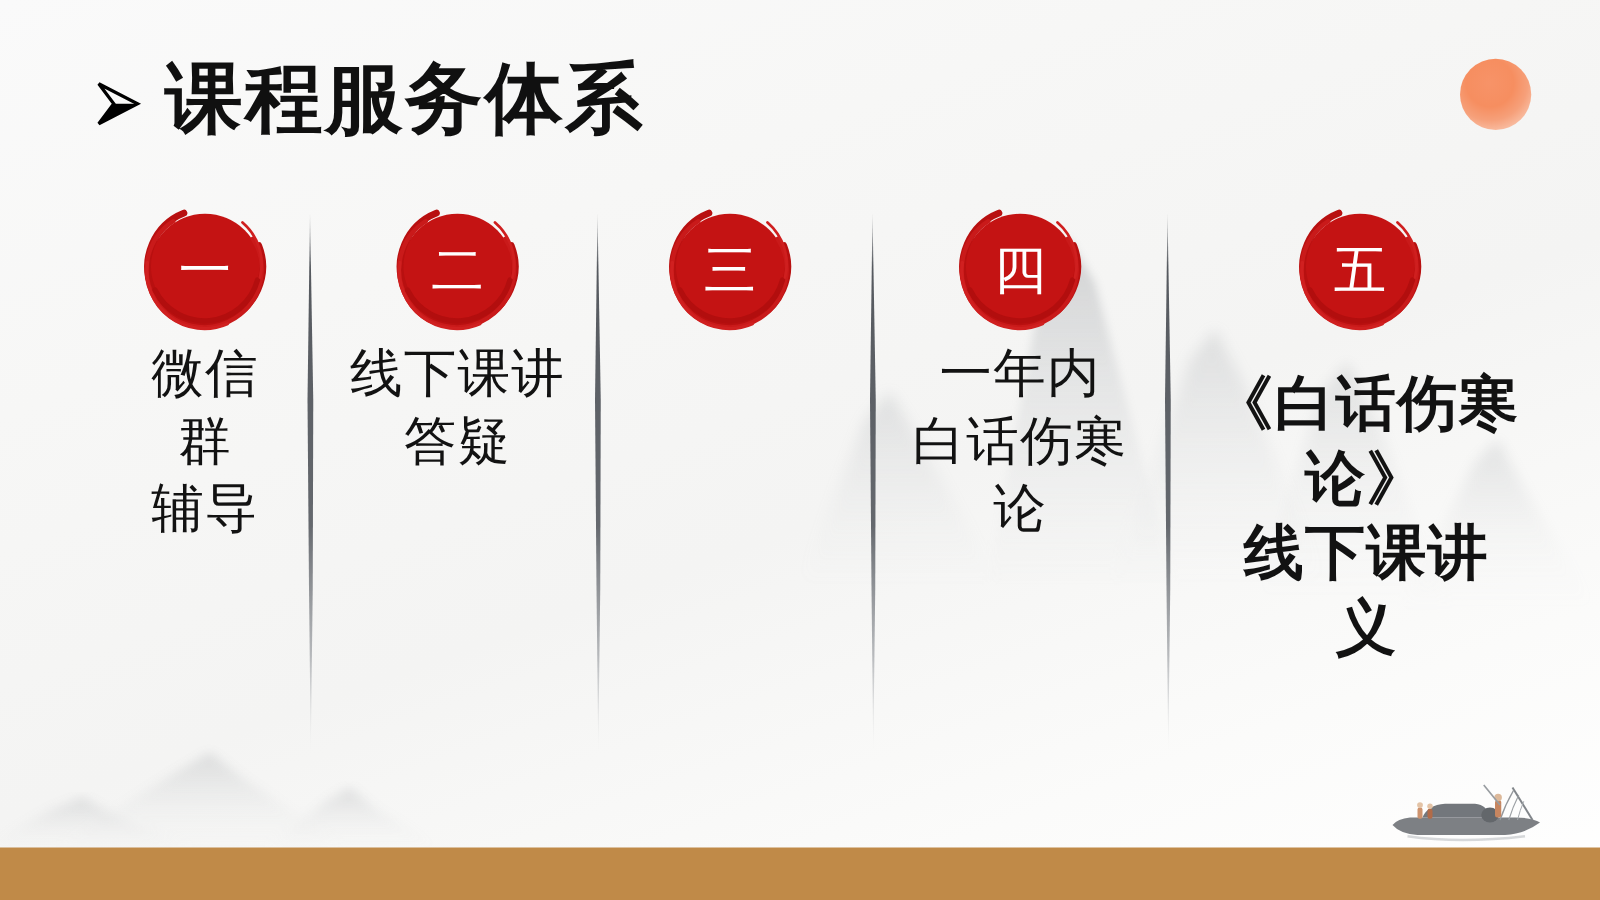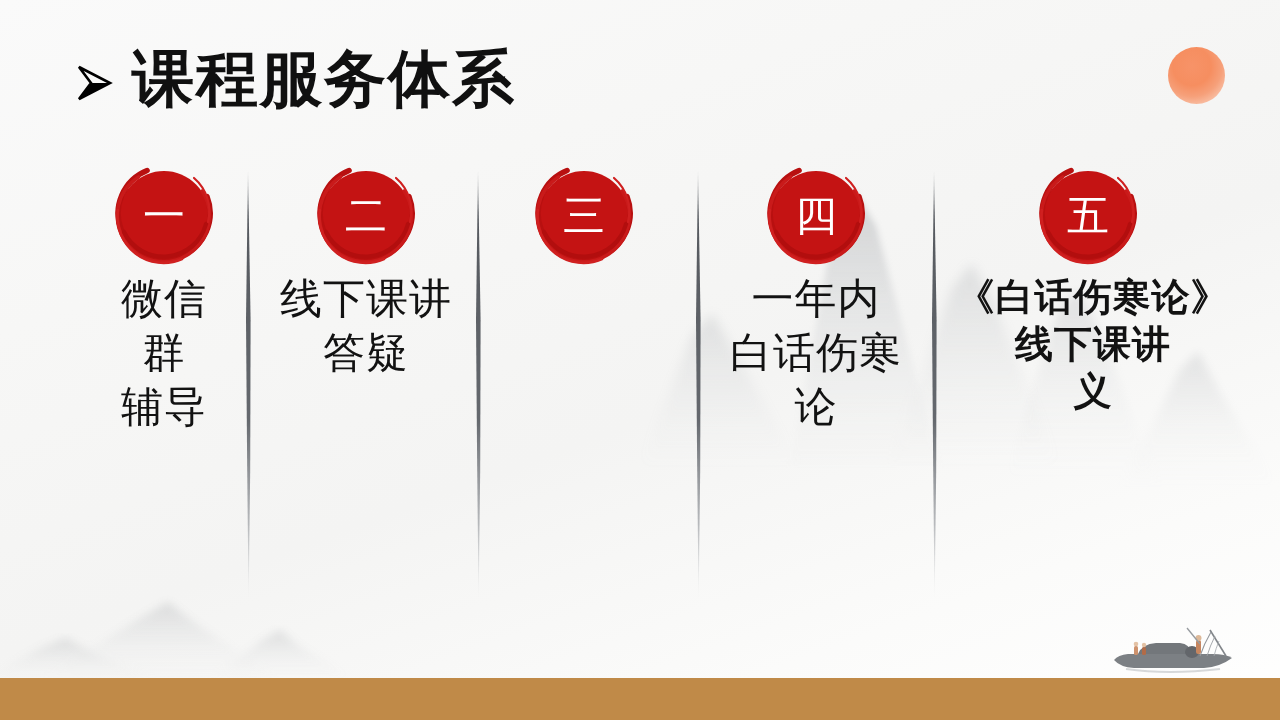--- a/index.html
+++ b/index.html
@@ -143,24 +143,24 @@
     font-family: "DejaVu Sans", "Liberation Sans", sans-serif;
     font-size: 42px;
     font-weight: 400;
     color: #121212;
     line-height: 1.28;
     letter-spacing: 1px;
     white-space: pre-line;
   }
 
   .col.wide .col-label {
-    font-size: 38px;
+    font-size: 48px;
     font-weight: 700;
     line-height: 1.24;
-    margin-top: 2px;
+    margin-top: 22px;
   }
 </style>
 </head>
 <body>
 
 <div id="slide">
 
   <div class="bg-layer">
 
     <div class="sun"></div>

